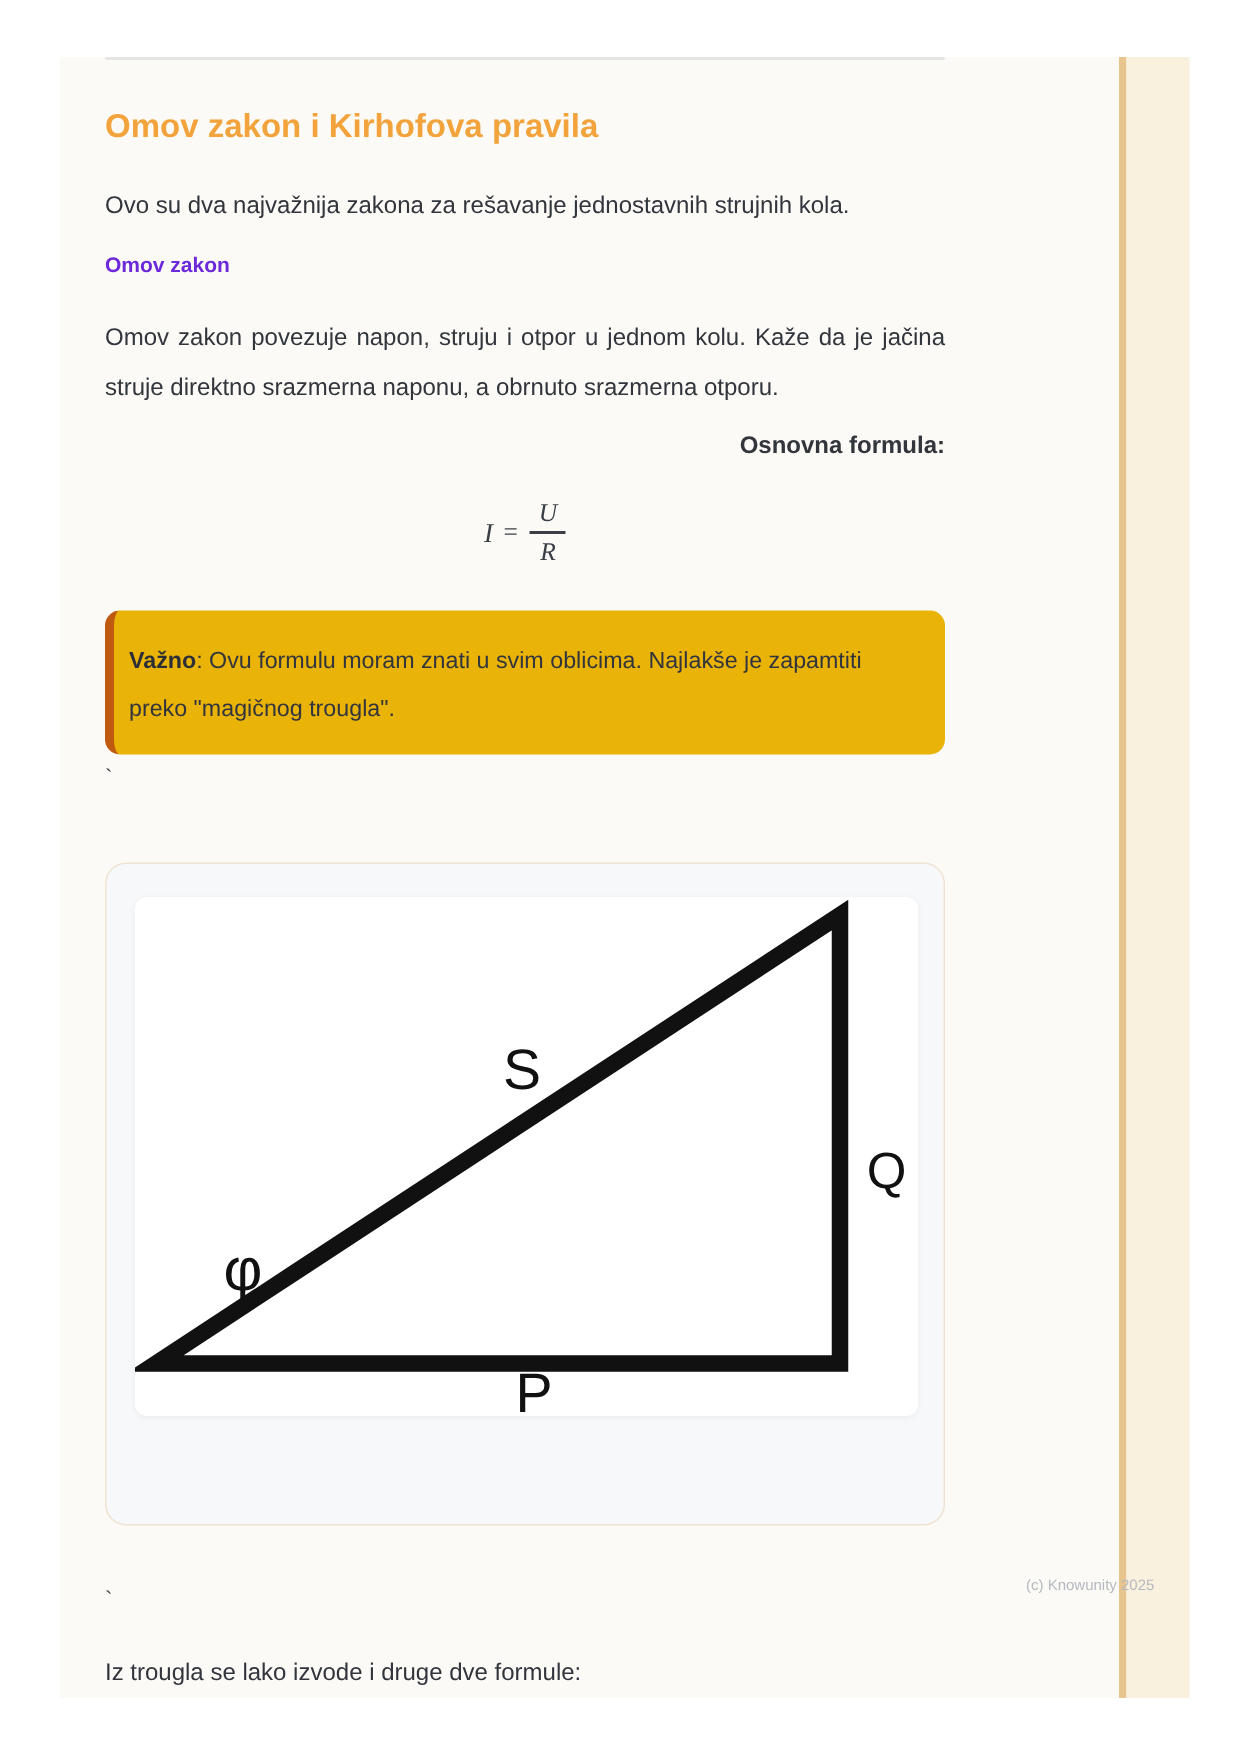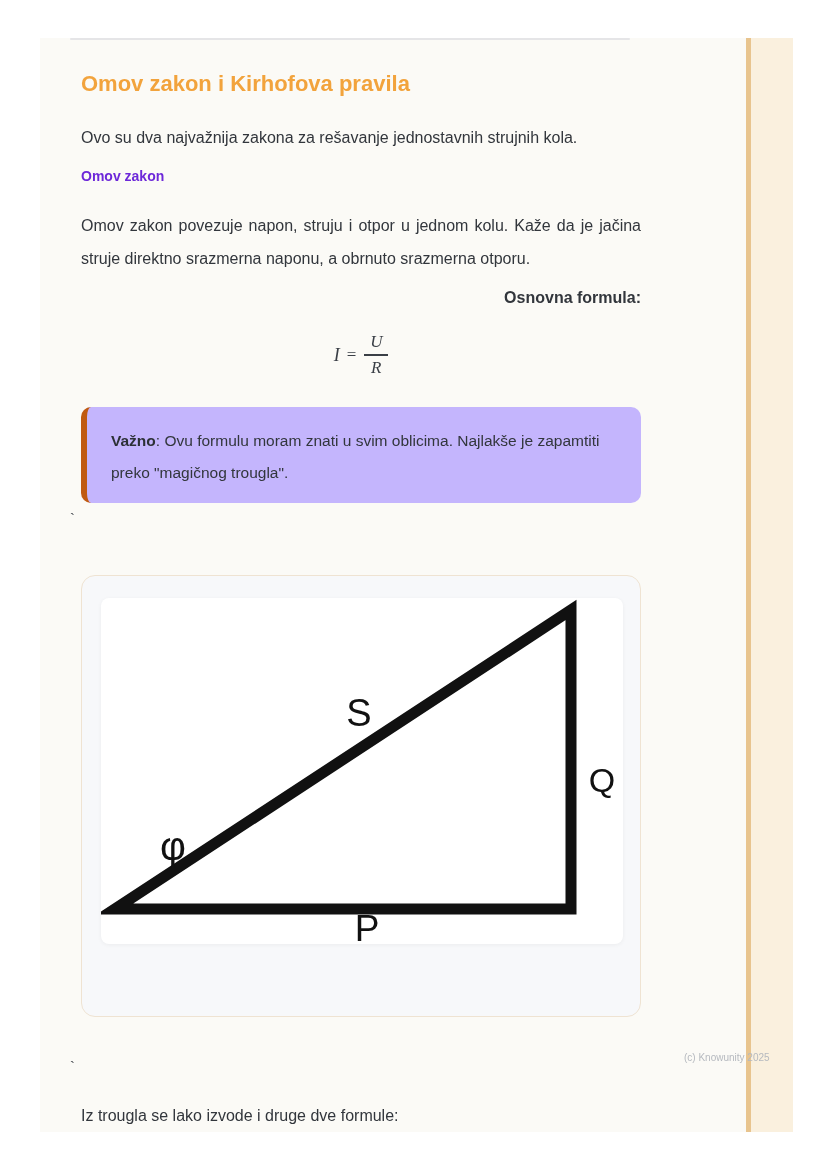--- a/index.html
+++ b/index.html
@@ -4,41 +4,41 @@
 <style>
   * { margin:0; padding:0; box-sizing:border-box; }
   html,body { width:828px; height:1171px; background:#ffffff; }
   body { font-family:"Liberation Sans", sans-serif; position:relative; overflow:hidden; color:#32363c; }
 
   .page-bg   { position:absolute; left:40px;  top:38px; width:706px; height:1094px; background:#fbfaf6; }
   .stripe-line { position:absolute; left:746px; top:38px; width:5px;  height:1094px; background:#e8c48e; }
   .stripe    { position:absolute; left:751px; top:38px; width:42px; height:1094px; background:#faf0de; }
   .hairline  { position:absolute; left:70px;  top:38px; width:560px; height:2px; background:#e5e5e7; border-radius:1px; }
 
-  .col { position:absolute; left:70px; width:560px;margin-left:11px; }
+  .col { position:absolute; left:70px; width:560px; }
 
   .h1 { top:70px;  font-size:22px; line-height:1.25; font-weight:700; color:#f2a33c; }
   .h2 { top:168px; font-size:14px; line-height:1.25; font-weight:700; color:#6d28d9; }
 
   .body-text { font-size:16px; line-height:2.05; color:#32363c; }
   .intro   { top:122px; }
   .sec-body{ top:210px; text-align:justify; }
   .bold-lead { top:282px; font-weight:700;text-align:right; }
 
   .formula-wrap { top:332px; display:flex; justify-content:center; align-items:center;
                   font-family:"Liberation Serif", serif; font-style:italic; color:#3a3f46; }
   .f-lhs { font-size:18px; margin-right:7px; }
   .f-eq  { font-size:17px; font-style:normal; margin-right:8px; }
   .frac  { display:inline-flex; flex-direction:column; align-items:center; }
   .frac .num { font-size:17px; line-height:1.2; }
   .frac .bar { width:24px; height:1.5px; background:#3a3f46; margin:2px 0; }
   .frac .den { font-size:17px; line-height:1.2; }
 
-  .callout { top:407px; height:96px; background:#c4b5fd; border-left:6px solid #c05a11;
-             border-radius:10px; padding:18px 26px 0 24px; font-size:15.5px; line-height:2.05; }
+  .callout { top:407px; height:96px; background:#eab308; border-left:6px solid #c05a11;
+             border-radius:10px; padding:18px 26px 0 10px; font-size:15.5px; line-height:2.05; }
   .callout b { color:#2c3036; }
 
   .tick { position:absolute; left:70px; font-size:15px; color:#3f434a; }
   .tick-1 { top:510px; }
   .tick-2 { top:1058px; }
 
   .figure-card { top:575px; height:442px; background:#f7f8fa; border:1px solid #efe3d2; border-radius:14px; }
   .figure-panel { position:absolute; left:19px; top:22px; width:522px; height:346px;
                   background:#ffffff; border-radius:8px; box-shadow:0 1px 4px rgba(0,0,0,0.05); }
   .figure-panel svg { display:block; width:100%; height:100%; }

